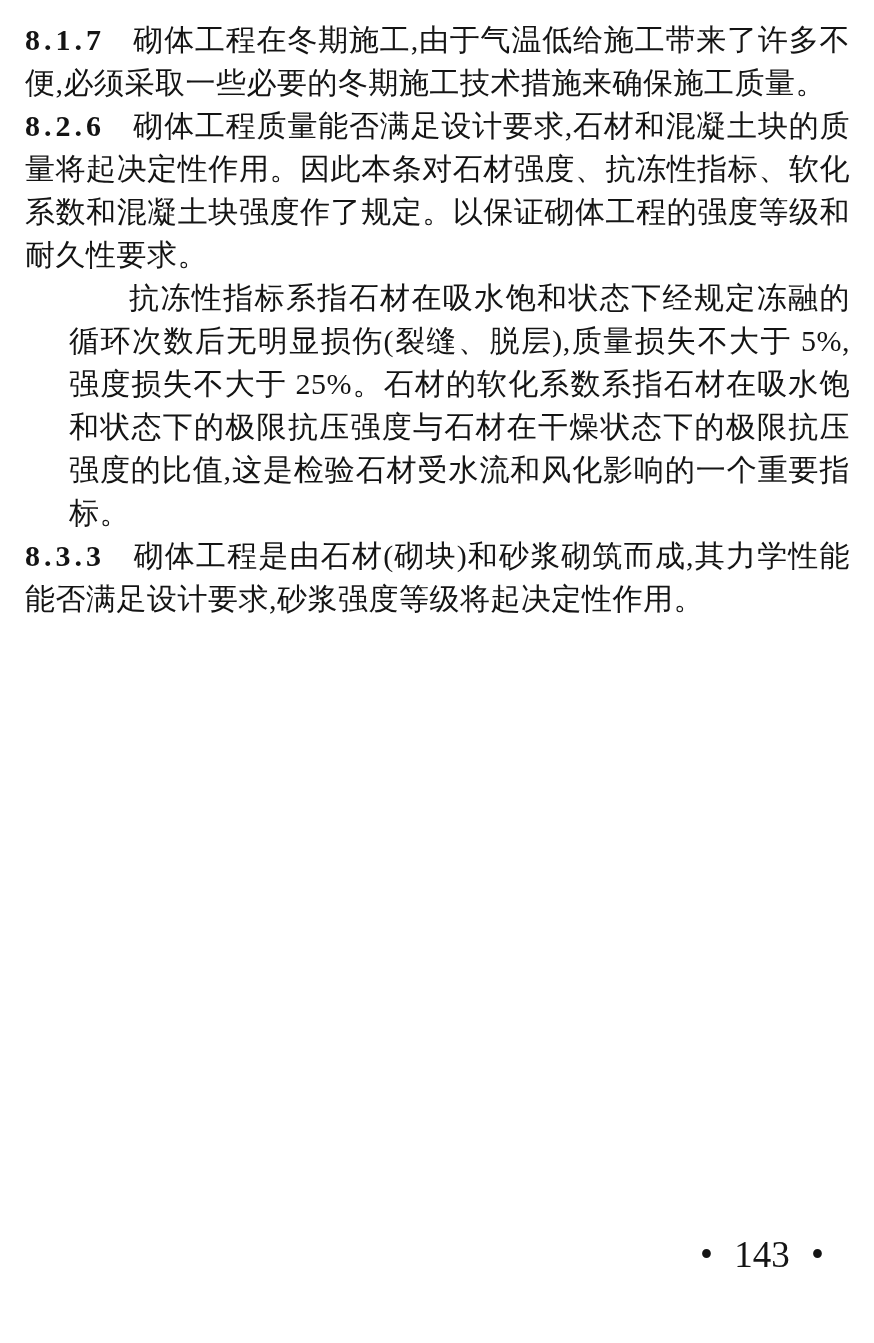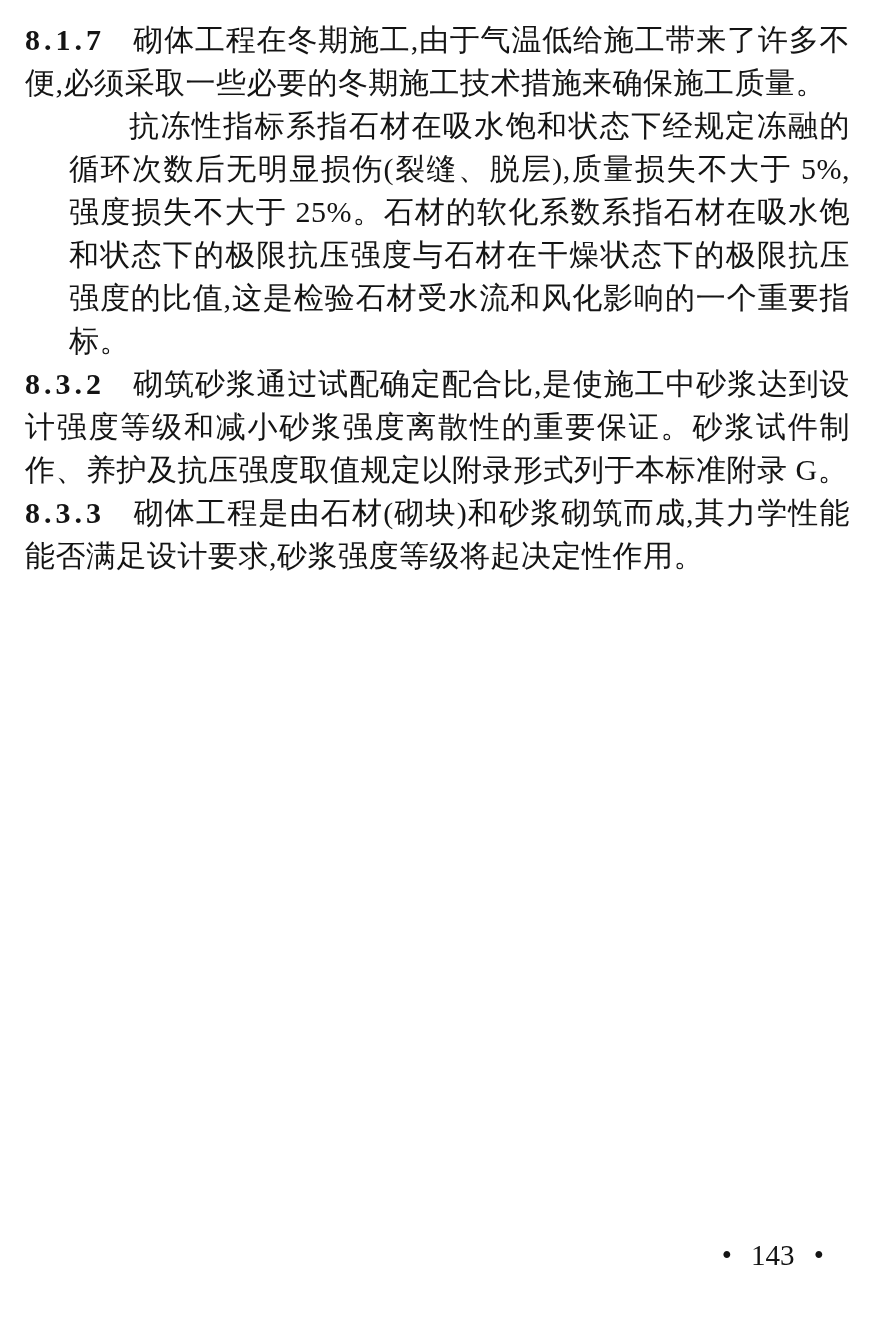--- a/index.html
+++ b/index.html
@@ -36,39 +36,39 @@
     white-space: nowrap;
   }
   p.para.indent {
     text-indent: 60px;
     margin-left: 44px;
   }
   .footer {
     position: absolute;
     right: 50px;
     bottom: 16px;
-    font-size: 29px;
+    font-size: 37px;
     line-height: 36px;
     word-spacing: 12px;
     color: #141414;
   }
 </style>
 </head>
 <body>
 
 <div class="page">
 
   <p class="para"><b class="num">8.1.7</b><span>砌体工程在冬期施工,由于气温低给施工带来了许多不便,必须采取一些必要的冬期施工技术措施来确保施工质量。</span></p>
 
 
+  <p class="para"><b class="num">8.2.6</b><span>砌体工程质量能否满足设计要求,石材和混凝土块的质量将起决定性作用。因此本条对石材强度、抗冻性指标、软化系数和混凝土块强度作了规定。以保证砌体工程的强度等级和耐久性要求。</span></p>
 
   <p class="para indent"><span>抗冻性指标系指石材在吸水饱和状态下经规定冻融的循环次数后无明显损伤(裂缝、脱层),质量损失不大于 5%,强度损失不大于 25%。石材的软化系数系指石材在吸水饱和状态下的极限抗压强度与石材在干燥状态下的极限抗压强度的比值,这是检验石材受水流和风化影响的一个重要指标。</span></p>
 
 
-  <p class="para"><b class="num">8.3.2</b><span>砌筑砂浆通过试配确定配合比,是使施工中砂浆达到设计强度等级和减小砂浆强度离散性的重要保证。砂浆试件制作、养护及抗压强度取值规定以附录形式列于本标准附录 G。</span></p>
 
   <p class="para"><b class="num">8.3.3</b><span>砌体工程是由石材(砌块)和砂浆砌筑而成,其力学性能能否满足设计要求,砂浆强度等级将起决定性作用。</span></p>
 
 
 
 
   <div class="footer">• 143 •</div>
 
 </div>
 

